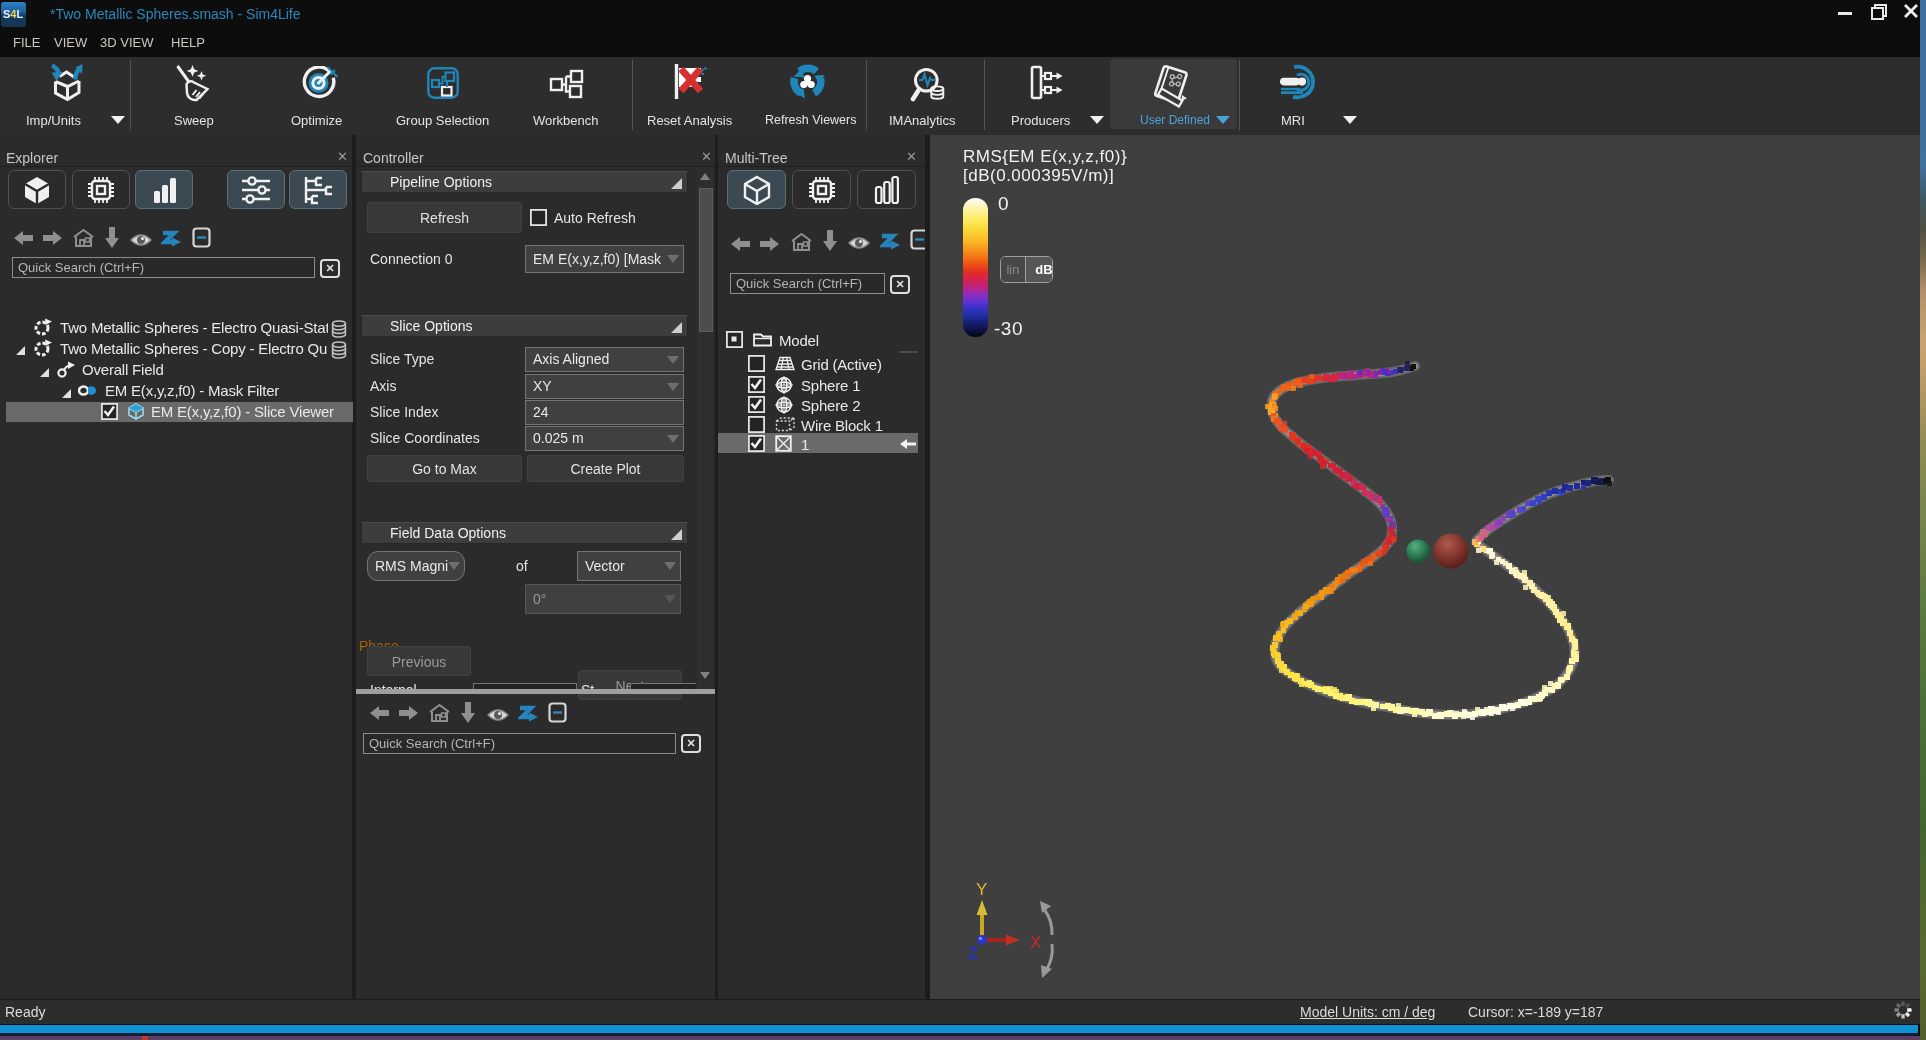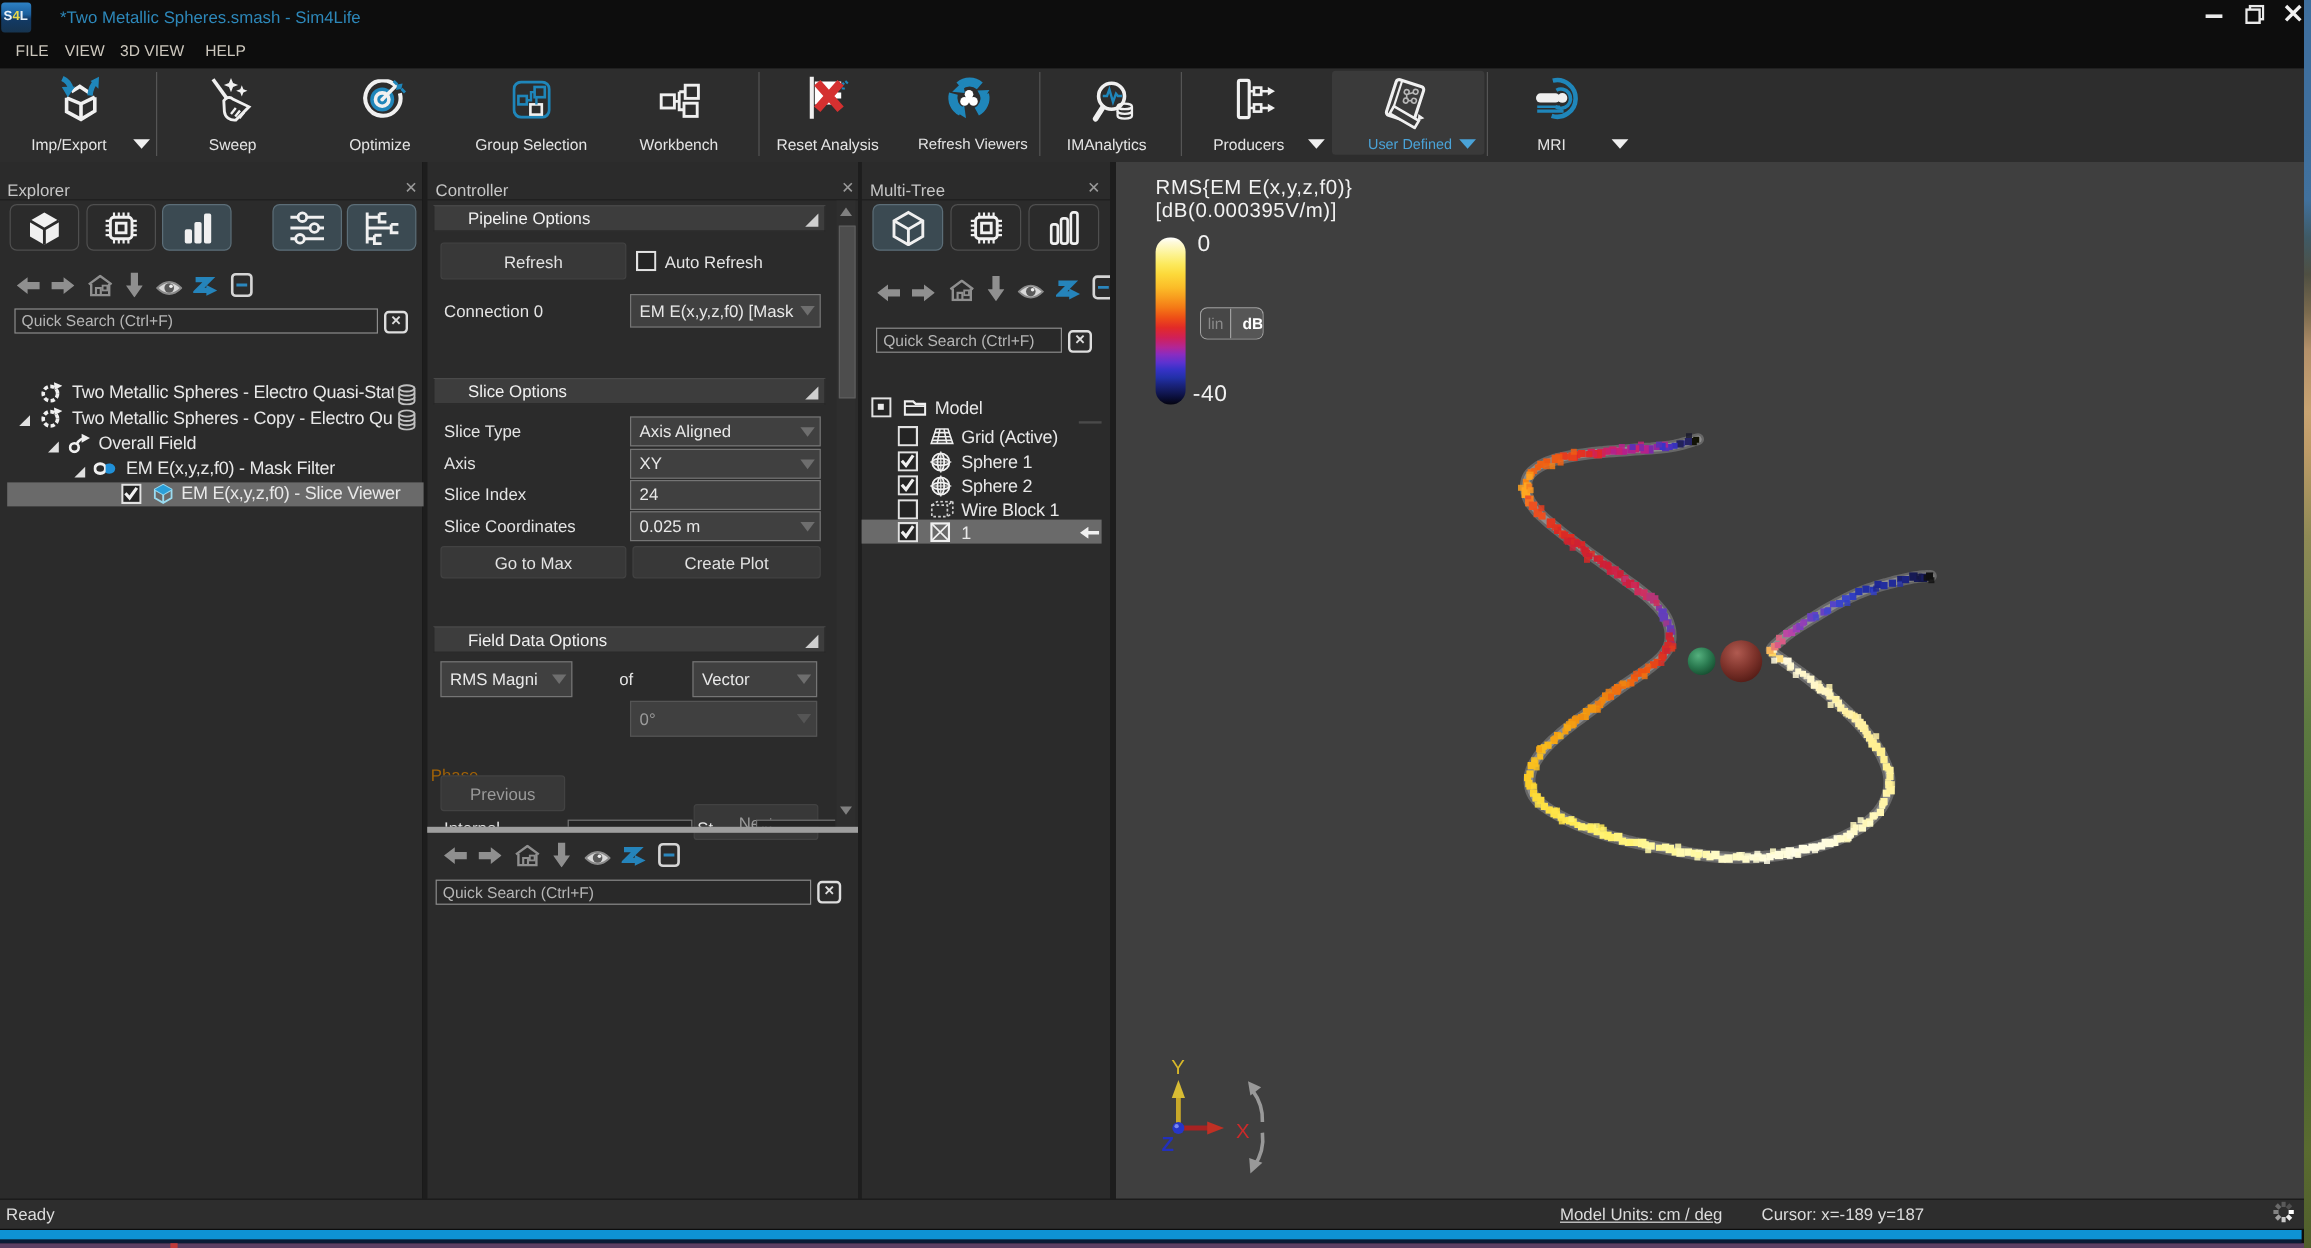--- a/index.html
+++ b/index.html
@@ -164,21 +164,21 @@
 <svg class="abs" style="left:1278px;top:64px" width="42" height="38" viewBox="0 0 42 38">
       <g fill="none" stroke="#1f86ba">
 <path d="M16 3.2 A 15.3 15.3 0 1 1 15 32.6" stroke-width="3.8"></path>
 <path d="M19 11.2 A 8 8 0 1 1 18 24.6" stroke-width="3"></path>
 <path d="M3 25 L22 25" stroke-width="2.2"></path>
 <path d="M3 28.6 L25 28.6" stroke-width="2.8"></path>
 </g>
 <rect x="2" y="13.8" width="20" height="7.6" rx="3.8" fill="#f0f0f0"></rect>
 <circle cx="24" cy="17.6" r="4.1" fill="#f0f0f0"></circle>
     </svg>
-<div class="abs tlabel" style="left:26px;font-size:13px;">Imp/Export</div>
+<div class="abs tlabel" style="left:26px;font-size:13px;">Imp/Units</div>
 <div class="abs tlabel" style="left:174px;font-size:13px;">Sweep</div>
 <div class="abs tlabel" style="left:291px;font-size:13px;">Optimize</div>
 <div class="abs tlabel" style="left:396px;font-size:13px;">Group Selection</div>
 <div class="abs tlabel" style="left:533px;font-size:13px;">Workbench</div>
 <div class="abs tlabel" style="left:647px;font-size:13px;">Reset Analysis</div>
 <div class="abs tlabel" style="left:765px;font-size:12.5px;">Refresh Viewers</div>
 <div class="abs tlabel" style="left:889px;font-size:13px;">IMAnalytics</div>
 <div class="abs tlabel" style="left:1011px;font-size:13px;">Producers</div>
 <div class="abs tlabel" style="left:1281px;font-size:13px;">MRI</div>
 <div class="abs tlabel" style="left:1140px;color:#4aa3d8;font-size:12px;">User Defined</div>
@@ -343,21 +343,21 @@
 <div class="abs dd" style="left:525px;top:347px;width:159px;height:25px;line-height:23px;">Axis Aligned<div class="ddarrow"></div></div>
 <div class="abs clabel" style="left:370px;top:378px;">Axis</div>
 <div class="abs dd" style="left:525px;top:374px;width:159px;height:25px;line-height:23px;">XY<div class="ddarrow"></div></div>
 <div class="abs clabel" style="left:370px;top:404px;">Slice Index</div>
 <div class="abs dd" style="left:525px;top:400px;width:159px;height:25px;line-height:23px;">24</div>
 <div class="abs clabel" style="left:370px;top:430px;">Slice Coordinates</div>
 <div class="abs dd" style="left:525px;top:426px;width:159px;height:25px;line-height:23px;">0.025 m<div class="ddarrow"></div></div>
 <div class="abs cbtn" style="left:367px;top:455px;width:155px;height:27px;line-height:27px;">Go to Max</div>
 <div class="abs cbtn" style="left:527px;top:455px;width:157px;height:27px;line-height:27px;">Create Plot</div>
 <div class="abs sect" style="top:522px;">Field Data Options<div class="sectfold"></div></div>
-<div class="abs dd" style="left:367px;top:551px;width:110px;height:30px;line-height:28px;">RMS Magni<div class="ddarrow"></div></div>
+<div class="abs dd" style="left:367px;top:551px;width:98px;height:30px;line-height:28px;border-radius:11px;">RMS Magni<div class="ddarrow"></div></div>
 <div class="abs clabel" style="left:516px;top:558px;">of</div>
 <div class="abs dd" style="left:577px;top:551px;width:104px;height:30px;line-height:28px;">Vector<div class="ddarrow"></div></div>
 <div class="abs clabel" style="left:359px;top:590px;color:#a16207;margin-top:48px;">Phase</div>
 <div class="abs dd" style="left:525px;top:584px;width:156px;height:30px;line-height:28px;color:#9a9a9a;border-color:#555;">0°<div class="ddarrow" style="border-top-color:#555;"></div></div>
 <div class="abs cbtn" style="left:367px;top:646px;width:104px;height:30px;line-height:30px;color:#9a9a9a;">Previous</div>
 <div class="abs cbtn" style="left:578px;top:646px;width:104px;height:30px;line-height:30px;color:#9a9a9a;margin-top:24px;">Next</div>
 <div class="abs" style="left:356px;top:679px;width:340px;height:10px;overflow:hidden;">
       <div class="abs clabel" style="left:14px;top:3px;">Interpol</div>
       <div class="abs" style="left:117px;top:4px;width:102px;height:20px;border:1px solid #757575;background:#242424;"></div>
       <div class="abs clabel" style="left:225px;top:3px;">St</div>
@@ -527,21 +527,21 @@
 <div class="abs trow" style="left:801px;top:436px;">1</div>
 <svg class="abs" style="left:900px;top:439px" width="16" height="10" viewBox="0 0 16 10">
       <polygon points="0,5 7,0 7,3.5 16,3.5 16,6.5 7,6.5 7,10" fill="#f0f0f0"></polygon>
     </svg>
 <div class="abs" style="left:899px;top:351px;width:19px;height:2px;background:#4a4a4a;"></div>
 <div id="viewport" class="abs">
 <div class="abs vtext" style="left:33px;top:12px;">RMS{EM E(x,y,z,f0)}</div>
 <div class="abs vtext" style="left:33px;top:31px;">[dB(0.000395V/m)]</div>
 <div class="abs" style="left:33px;top:63px;width:25px;height:139px;border-radius:12px;background:linear-gradient(180deg,#ffffff 0%,#fefad8 3%,#fdf392 10%,#fce95c 16%,#fcd93a 22%,#fbbc28 30%,#f89c1e 36%,#f47916 42%,#ee4f16 48%,#e22a28 54%,#d02058 60%,#b12698 66%,#8a2cc0 70%,#5c32d0 75%,#3732c8 79%,#2230a8 84%,#1a2480 88%,#131a5c 92%,#0a0e38 96%,#040410 100%);"></div>
 <div class="abs vtext" style="left:68px;top:58px;font-size:19px;">0</div>
-<div class="abs vtext" style="left:64px;top:183px;font-size:19px;">-40</div>
+<div class="abs vtext" style="left:64px;top:183px;font-size:19px;">-30</div>
 <div class="abs" style="left:70px;top:121px;width:51px;height:25px;border:1px solid #a0a0a0;border-radius:6px;overflow:hidden;">
 <div class="abs" style="left:0;top:0;width:24px;height:25px;background:#474747;color:#8a8a8a;font-size:13px;text-align:center;line-height:25px;">lin</div>
 <div class="abs" style="left:24px;top:0;width:37px;height:25px;background:#565656;color:#ffffff;font-size:13px;font-weight:bold;text-align:center;line-height:25px;border-left:1px solid #a0a0a0;box-sizing:border-box;">dB</div>
 </div>
 <svg class="abs" style="left:0;top:0;" width="990" height="864" viewBox="0 0 990 864">
 <path d="M 485.0 231.0 L 483.3 231.5 L 481.1 232.1 L 478.5 232.9 L 475.6 233.8 L 472.4 234.7 L 469.1 235.6 L 465.6 236.4 L 462.0 237.0 L 458.3 237.5 L 454.3 238.0 L 450.1 238.3 L 445.8 238.7 L 441.3 239.0 L 436.8 239.3 L 432.4 239.6 L 428.0 240.0 L 423.6 240.4 L 419.2 240.7 L 414.7 241.0 L 410.2 241.3 L 405.8 241.7 L 401.4 242.0 L 397.1 242.5 L 393.0 243.0 L 388.9 243.6 L 384.9 244.2 L 380.9 244.8 L 376.9 245.5 L 373.2 246.3 L 369.5 247.1 L 366.1 248.0 L 363.0 249.0 L 360.1 250.1 L 357.3 251.3 L 354.7 252.6 L 352.3 253.9 L 350.1 255.4 L 348.2 256.9 L 346.5 258.4 L 345.0 260.0 L 343.8 261.7 L 342.9 263.5 L 342.3 265.3 L 341.9 267.2 L 341.7 269.2 L 341.6 271.2 L 341.7 273.1 L 342.0 275.0 L 342.4 276.9 L 343.0 278.7 L 343.7 280.5 L 344.6 282.4 L 345.7 284.2 L 347.0 286.1 L 348.4 288.0 L 350.0 290.0 L 351.8 292.0 L 353.9 294.1 L 356.1 296.2 L 358.5 298.3 L 361.0 300.5 L 363.6 302.6 L 366.3 304.8 L 369.0 307.0 L 371.7 309.2 L 374.6 311.4 L 377.5 313.6 L 380.6 315.9 L 383.6 318.1 L 386.7 320.4 L 389.9 322.7 L 393.0 325.0 L 396.2 327.3 L 399.4 329.7 L 402.6 332.0 L 405.9 334.4 L 409.2 336.8 L 412.5 339.2 L 415.7 341.6 L 419.0 344.0 L 422.3 346.5 L 425.8 349.0 L 429.3 351.6 L 432.8 354.1 L 436.1 356.7 L 439.3 359.2 L 442.3 361.6 L 445.0 364.0 L 447.4 366.3 L 449.6 368.5 L 451.6 370.6 L 453.4 372.7 L 455.1 374.8 L 456.6 376.8 L 457.9 378.9 L 459.0 381.0 L 460.0 383.2 L 460.7 385.3 L 461.3 387.6 L 461.8 389.8 L 462.0 391.9 L 462.1 394.0 L 462.1 396.1 L 462.0 398.0 L 461.7 399.8 L 461.3 401.5 L 460.8 403.2 L 460.1 404.8 L 459.3 406.3 L 458.3 407.8 L 457.2 409.4 L 456.0 411.0 L 454.6 412.6 L 453.0 414.2 L 451.3 415.8 L 449.5 417.4 L 447.5 419.0 L 445.5 420.6 L 443.3 422.3 L 441.0 424.0 L 438.6 425.7 L 436.1 427.5 L 433.4 429.3 L 430.7 431.1 L 427.9 432.9 L 424.9 434.9 L 422.0 436.9 L 419.0 439.0 L 415.9 441.3 L 412.7 443.7 L 409.4 446.3 L 406.0 448.9 L 402.6 451.5 L 399.3 454.1 L 396.1 456.6 L 393.0 459.0 L 390.0 461.3 L 387.1 463.5 L 384.2 465.6 L 381.4 467.7 L 378.7 469.8 L 376.1 471.8 L 373.5 473.9 L 371.0 476.0 L 368.6 478.1 L 366.2 480.2 L 363.9 482.3 L 361.7 484.4 L 359.6 486.6 L 357.6 488.7 L 355.7 490.8 L 354.0 493.0 L 352.4 495.2 L 350.9 497.5 L 349.5 499.7 L 348.2 502.0 L 347.1 504.3 L 346.2 506.5 L 345.5 508.8 L 345.0 511.0 L 344.7 513.2 L 344.6 515.4 L 344.7 517.6 L 345.0 519.8 L 345.5 522.0 L 346.1 524.1 L 347.0 526.1 L 348.0 528.0 L 349.2 529.8 L 350.6 531.5 L 352.3 533.2 L 354.1 534.8 L 356.0 536.3 L 358.2 537.8 L 360.5 539.4 L 363.0 541.0 L 365.7 542.6 L 368.5 544.3 L 371.6 546.0 L 374.8 547.6 L 378.2 549.3 L 381.7 550.9 L 385.3 552.5 L 389.0 554.0 L 392.8 555.5 L 396.8 557.0 L 400.9 558.4 L 405.2 559.8 L 409.5 561.2 L 414.0 562.5 L 418.5 563.8 L 423.0 565.0 L 427.6 566.2 L 432.4 567.3 L 437.3 568.3 L 442.2 569.3 L 447.2 570.3 L 452.1 571.2 L 457.1 572.1 L 462.0 573.0 L 466.9 573.9 L 471.8 574.8 L 476.6 575.7 L 481.5 576.5 L 486.4 577.3 L 491.2 578.0 L 496.1 578.6 L 501.0 579.0 L 505.9 579.3 L 510.8 579.6 L 515.8 579.7 L 520.8 579.8 L 525.7 579.7 L 530.5 579.6 L 535.3 579.3 L 540.0 579.0 L 544.6 578.6 L 549.1 578.0 L 553.6 577.4 L 558.1 576.6 L 562.4 575.8 L 566.7 574.9 L 570.9 574.0 L 575.0 573.0 L 579.0 572.0 L 583.0 570.9 L 586.9 569.8 L 590.7 568.6 L 594.4 567.3 L 598.0 565.9 L 601.6 564.5 L 605.0 563.0 L 608.4 561.4 L 611.7 559.7 L 614.9 557.9 L 618.1 556.0 L 621.1 554.1 L 623.9 552.1 L 626.6 550.1 L 629.0 548.0 L 631.2 545.9 L 633.3 543.7 L 635.2 541.5 L 636.9 539.2 L 638.4 537.0 L 639.8 534.6 L 641.0 532.3 L 642.0 530.0 L 642.9 527.7 L 643.5 525.4 L 644.0 523.1 L 644.4 520.8 L 644.5 518.4 L 644.5 516.0 L 644.4 513.5 L 644.0 511.0 L 643.5 508.4 L 642.7 505.7 L 641.8 503.0 L 640.7 500.2 L 639.4 497.4 L 638.1 494.6 L 636.6 491.8 L 635.0 489.0 L 633.3 486.2 L 631.4 483.5 L 629.4 480.7 L 627.3 477.9 L 625.1 475.2 L 622.8 472.4 L 620.4 469.7 L 618.0 467.0 L 615.5 464.3 L 612.8 461.6 L 610.1 458.9 L 607.2 456.2 L 604.4 453.5 L 601.5 450.9 L 598.7 448.4 L 596.0 446.0 L 593.3 443.7 L 590.6 441.4 L 587.9 439.2 L 585.2 437.0 L 582.6 434.9 L 580.0 432.9 L 577.5 430.9 L 575.0 429.0 L 572.6 427.1 L 570.1 425.4 L 567.7 423.6 L 565.3 421.9 L 563.0 420.3 L 560.9 418.8 L 558.8 417.4 L 557.0 416.0 L 555.3 414.7 L 553.7 413.6 L 552.1 412.5 L 550.8 411.5 L 549.5 410.6 L 548.5 409.7 L 547.6 408.8 L 547.0 408.0 L 546.6 407.3 L 546.4 406.7 L 546.4 406.2 L 546.6 405.7 L 546.9 405.2 L 547.4 404.6 L 548.1 403.9 L 549.0 403.0 L 550.1 401.9 L 551.4 400.7 L 552.9 399.3 L 554.6 397.9 L 556.3 396.4 L 558.2 394.9 L 560.1 393.4 L 562.0 392.0 L 563.9 390.6 L 565.9 389.3 L 567.9 388.0 L 569.9 386.6 L 572.1 385.3 L 574.3 383.9 L 576.6 382.5 L 579.0 381.0 L 581.5 379.5 L 584.2 377.8 L 586.9 376.1 L 589.8 374.4 L 592.6 372.7 L 595.5 371.1 L 598.3 369.5 L 601.0 368.0 L 603.7 366.6 L 606.3 365.2 L 608.9 363.9 L 611.5 362.6 L 614.1 361.4 L 616.7 360.2 L 619.3 359.1 L 622.0 358.0 L 624.7 357.0 L 627.4 356.0 L 630.2 355.1 L 632.9 354.2 L 635.7 353.3 L 638.5 352.5 L 641.2 351.8 L 644.0 351.0 L 646.8 350.3 L 649.7 349.5 L 652.6 348.8 L 655.6 348.1 L 658.4 347.5 L 661.1 346.9 L 663.7 346.4 L 666.0 346.0 L 668.1 345.7 L 670.2 345.4 L 672.1 345.3 L 673.9 345.2 L 675.5 345.1 L 676.9 345.1 L 678.1 345.0 L 679.0 345.0" fill="none" stroke="#8f8f8f" stroke-width="10" stroke-opacity="0.5" stroke-linecap="round"></path>
 <path d="M 485.0 231.0 L 483.3 231.5 L 481.1 232.1 L 478.5 232.9 L 475.6 233.8 L 472.4 234.7 L 469.1 235.6 L 465.6 236.4 L 462.0 237.0 L 458.3 237.5 L 454.3 238.0 L 450.1 238.3 L 445.8 238.7 L 441.3 239.0 L 436.8 239.3 L 432.4 239.6 L 428.0 240.0 L 423.6 240.4 L 419.2 240.7 L 414.7 241.0 L 410.2 241.3 L 405.8 241.7 L 401.4 242.0 L 397.1 242.5 L 393.0 243.0 L 388.9 243.6 L 384.9 244.2 L 380.9 244.8 L 376.9 245.5 L 373.2 246.3 L 369.5 247.1 L 366.1 248.0 L 363.0 249.0 L 360.1 250.1 L 357.3 251.3 L 354.7 252.6 L 352.3 253.9 L 350.1 255.4 L 348.2 256.9 L 346.5 258.4 L 345.0 260.0 L 343.8 261.7 L 342.9 263.5 L 342.3 265.3 L 341.9 267.2 L 341.7 269.2 L 341.6 271.2 L 341.7 273.1 L 342.0 275.0 L 342.4 276.9 L 343.0 278.7 L 343.7 280.5 L 344.6 282.4 L 345.7 284.2 L 347.0 286.1 L 348.4 288.0 L 350.0 290.0 L 351.8 292.0 L 353.9 294.1 L 356.1 296.2 L 358.5 298.3 L 361.0 300.5 L 363.6 302.6 L 366.3 304.8 L 369.0 307.0 L 371.7 309.2 L 374.6 311.4 L 377.5 313.6 L 380.6 315.9 L 383.6 318.1 L 386.7 320.4 L 389.9 322.7 L 393.0 325.0 L 396.2 327.3 L 399.4 329.7 L 402.6 332.0 L 405.9 334.4 L 409.2 336.8 L 412.5 339.2 L 415.7 341.6 L 419.0 344.0 L 422.3 346.5 L 425.8 349.0 L 429.3 351.6 L 432.8 354.1 L 436.1 356.7 L 439.3 359.2 L 442.3 361.6 L 445.0 364.0 L 447.4 366.3 L 449.6 368.5 L 451.6 370.6 L 453.4 372.7 L 455.1 374.8 L 456.6 376.8 L 457.9 378.9 L 459.0 381.0 L 460.0 383.2 L 460.7 385.3 L 461.3 387.6 L 461.8 389.8 L 462.0 391.9 L 462.1 394.0 L 462.1 396.1 L 462.0 398.0 L 461.7 399.8 L 461.3 401.5 L 460.8 403.2 L 460.1 404.8 L 459.3 406.3 L 458.3 407.8 L 457.2 409.4 L 456.0 411.0 L 454.6 412.6 L 453.0 414.2 L 451.3 415.8 L 449.5 417.4 L 447.5 419.0 L 445.5 420.6 L 443.3 422.3 L 441.0 424.0 L 438.6 425.7 L 436.1 427.5 L 433.4 429.3 L 430.7 431.1 L 427.9 432.9 L 424.9 434.9 L 422.0 436.9 L 419.0 439.0 L 415.9 441.3 L 412.7 443.7 L 409.4 446.3 L 406.0 448.9 L 402.6 451.5 L 399.3 454.1 L 396.1 456.6 L 393.0 459.0 L 390.0 461.3 L 387.1 463.5 L 384.2 465.6 L 381.4 467.7 L 378.7 469.8 L 376.1 471.8 L 373.5 473.9 L 371.0 476.0 L 368.6 478.1 L 366.2 480.2 L 363.9 482.3 L 361.7 484.4 L 359.6 486.6 L 357.6 488.7 L 355.7 490.8 L 354.0 493.0 L 352.4 495.2 L 350.9 497.5 L 349.5 499.7 L 348.2 502.0 L 347.1 504.3 L 346.2 506.5 L 345.5 508.8 L 345.0 511.0 L 344.7 513.2 L 344.6 515.4 L 344.7 517.6 L 345.0 519.8 L 345.5 522.0 L 346.1 524.1 L 347.0 526.1 L 348.0 528.0 L 349.2 529.8 L 350.6 531.5 L 352.3 533.2 L 354.1 534.8 L 356.0 536.3 L 358.2 537.8 L 360.5 539.4 L 363.0 541.0 L 365.7 542.6 L 368.5 544.3 L 371.6 546.0 L 374.8 547.6 L 378.2 549.3 L 381.7 550.9 L 385.3 552.5 L 389.0 554.0 L 392.8 555.5 L 396.8 557.0 L 400.9 558.4 L 405.2 559.8 L 409.5 561.2 L 414.0 562.5 L 418.5 563.8 L 423.0 565.0 L 427.6 566.2 L 432.4 567.3 L 437.3 568.3 L 442.2 569.3 L 447.2 570.3 L 452.1 571.2 L 457.1 572.1 L 462.0 573.0 L 466.9 573.9 L 471.8 574.8 L 476.6 575.7 L 481.5 576.5 L 486.4 577.3 L 491.2 578.0 L 496.1 578.6 L 501.0 579.0 L 505.9 579.3 L 510.8 579.6 L 515.8 579.7 L 520.8 579.8 L 525.7 579.7 L 530.5 579.6 L 535.3 579.3 L 540.0 579.0 L 544.6 578.6 L 549.1 578.0 L 553.6 577.4 L 558.1 576.6 L 562.4 575.8 L 566.7 574.9 L 570.9 574.0 L 575.0 573.0 L 579.0 572.0 L 583.0 570.9 L 586.9 569.8 L 590.7 568.6 L 594.4 567.3 L 598.0 565.9 L 601.6 564.5 L 605.0 563.0 L 608.4 561.4 L 611.7 559.7 L 614.9 557.9 L 618.1 556.0 L 621.1 554.1 L 623.9 552.1 L 626.6 550.1 L 629.0 548.0 L 631.2 545.9 L 633.3 543.7 L 635.2 541.5 L 636.9 539.2 L 638.4 537.0 L 639.8 534.6 L 641.0 532.3 L 642.0 530.0 L 642.9 527.7 L 643.5 525.4 L 644.0 523.1 L 644.4 520.8 L 644.5 518.4 L 644.5 516.0 L 644.4 513.5 L 644.0 511.0 L 643.5 508.4 L 642.7 505.7 L 641.8 503.0 L 640.7 500.2 L 639.4 497.4 L 638.1 494.6 L 636.6 491.8 L 635.0 489.0 L 633.3 486.2 L 631.4 483.5 L 629.4 480.7 L 627.3 477.9 L 625.1 475.2 L 622.8 472.4 L 620.4 469.7 L 618.0 467.0 L 615.5 464.3 L 612.8 461.6 L 610.1 458.9 L 607.2 456.2 L 604.4 453.5 L 601.5 450.9 L 598.7 448.4 L 596.0 446.0 L 593.3 443.7 L 590.6 441.4 L 587.9 439.2 L 585.2 437.0 L 582.6 434.9 L 580.0 432.9 L 577.5 430.9 L 575.0 429.0 L 572.6 427.1 L 570.1 425.4 L 567.7 423.6 L 565.3 421.9 L 563.0 420.3 L 560.9 418.8 L 558.8 417.4 L 557.0 416.0 L 555.3 414.7 L 553.7 413.6 L 552.1 412.5 L 550.8 411.5 L 549.5 410.6 L 548.5 409.7 L 547.6 408.8 L 547.0 408.0 L 546.6 407.3 L 546.4 406.7 L 546.4 406.2 L 546.6 405.7 L 546.9 405.2 L 547.4 404.6 L 548.1 403.9 L 549.0 403.0 L 550.1 401.9 L 551.4 400.7 L 552.9 399.3 L 554.6 397.9 L 556.3 396.4 L 558.2 394.9 L 560.1 393.4 L 562.0 392.0 L 563.9 390.6 L 565.9 389.3 L 567.9 388.0 L 569.9 386.6 L 572.1 385.3 L 574.3 383.9 L 576.6 382.5 L 579.0 381.0 L 581.5 379.5 L 584.2 377.8 L 586.9 376.1 L 589.8 374.4 L 592.6 372.7 L 595.5 371.1 L 598.3 369.5 L 601.0 368.0 L 603.7 366.6 L 606.3 365.2 L 608.9 363.9 L 611.5 362.6 L 614.1 361.4 L 616.7 360.2 L 619.3 359.1 L 622.0 358.0 L 624.7 357.0 L 627.4 356.0 L 630.2 355.1 L 632.9 354.2 L 635.7 353.3 L 638.5 352.5 L 641.2 351.8 L 644.0 351.0 L 646.8 350.3 L 649.7 349.5 L 652.6 348.8 L 655.6 348.1 L 658.4 347.5 L 661.1 346.9 L 663.7 346.4 L 666.0 346.0 L 668.1 345.7 L 670.2 345.4 L 672.1 345.3 L 673.9 345.2 L 675.5 345.1 L 676.9 345.1 L 678.1 345.0 L 679.0 345.0" fill="none" stroke="#bdbdbd" stroke-width="6" stroke-opacity="0.45" stroke-linecap="round"></path>
 <rect x="481" y="229" width="5" height="5" fill="#101100"></rect>
 <rect x="478" y="230" width="6" height="6" fill="#131308"></rect>
 <rect x="475" y="226" width="5" height="5" fill="#1a1a2d" opacity="0.85"></rect>

